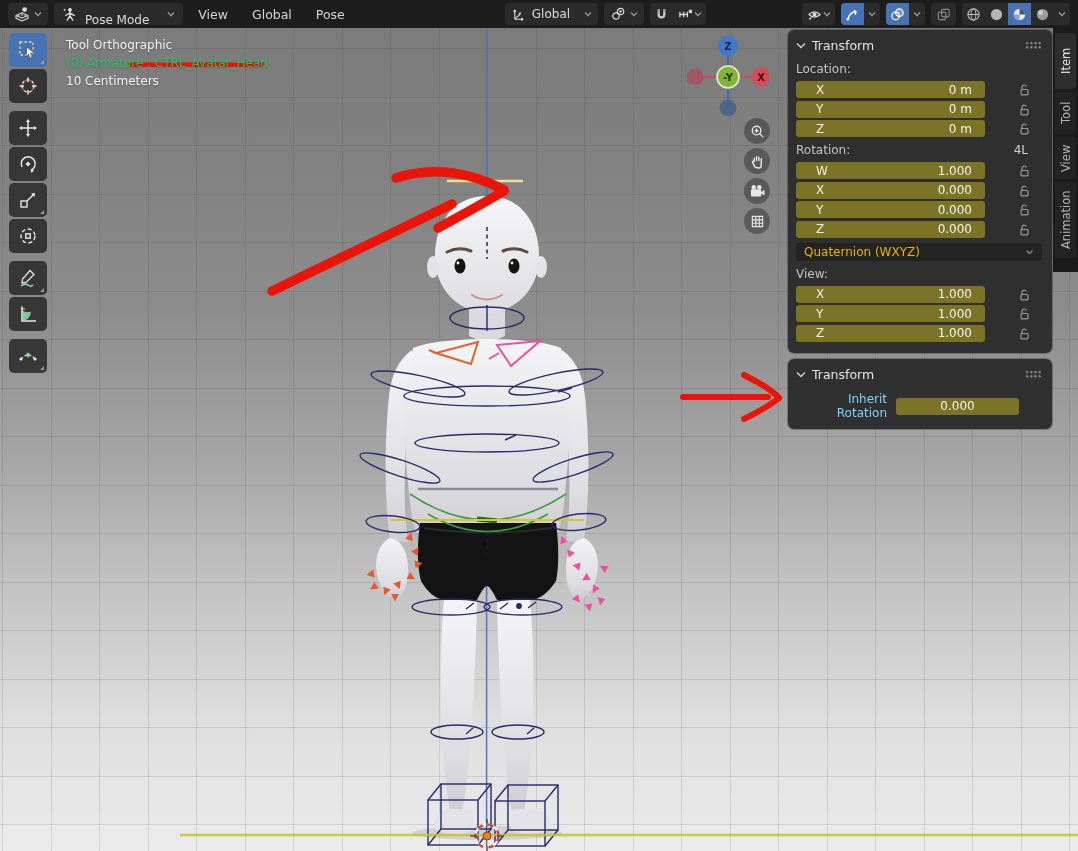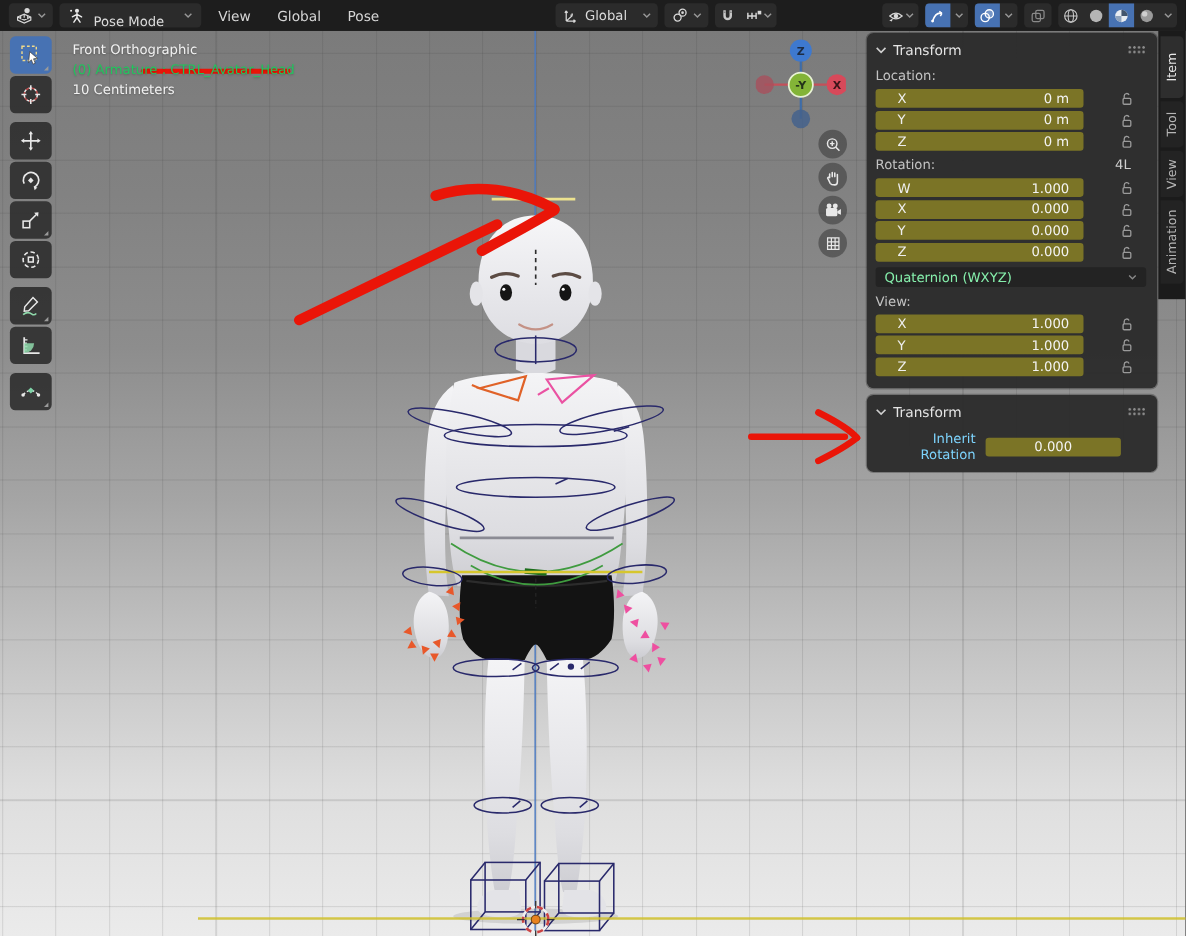--- a/index.html
+++ b/index.html
@@ -60,21 +60,21 @@
   .grip { margin-left:auto; width:17px; height:8px;
     background-image:radial-gradient(#8d8d8d 1px, transparent 1.3px); background-size:4.2px 4.2px; }
   .sec-label { color:#c3c3c3; margin:6px 0 5px 0; display:flex; align-items:center; }
   .badge-4l { margin-left:auto; margin-right:14px; color:#cfcfcf; }
   .frow { display:flex; align-items:center; margin-bottom:2.5px; }
   .field { width:189px; height:17px; background:#7b7426; border-radius:3px; display:flex; align-items:center;
     justify-content:space-between; padding:0 13px 0 20px; color:#f4f4f4; }
   .field .axis { color:#eeeeee; }
   .lockw { margin-left:31px; width:16px; display:flex; justify-content:center; }
   .dropdown { width:246px; height:18px; background:#232323; border-radius:3px; display:flex; align-items:center;
-    padding:0 8px; color:#86efac; margin-top:5px; }
+    padding:0 8px; color:#eab308; margin-top:5px; }
   .dropdown .chev { margin-left:auto; }
   .prow { display:flex; align-items:center; margin-top:7px; }
   .plabel { width:100px; text-align:right; padding-right:9px; color:#7dd3fc; }
   .pfield { width:123px; height:17px; background:#7b7426; border-radius:3px; display:flex; align-items:center;
     justify-content:center; color:#f4f4f4; }
 
   
   #tabstrip { position:absolute; left:1053px; top:28px; width:25px; height:244px; background:#1b1b1b; z-index:6;
     display:flex; flex-direction:column; align-items:center; padding-top:5px; }
   .vtab { writing-mode:vertical-rl; transform:rotate(180deg); background:#232323; color:#b5b5b5; font-size:11.5px;
@@ -473,21 +473,21 @@
       <svg width="20" height="20" viewBox="0 0 20 20">
         <path d="M3 13 Q10 5 17 13" fill="none" stroke="#e8e8e8" stroke-width="1.3" stroke-dasharray="2.5 2"></path>
         <circle cx="3" cy="13" r="1.6" fill="#e8e8e8"></circle>
         <circle cx="17" cy="13" r="1.6" fill="#e8e8e8"></circle>
         <rect x="8" y="7" width="4" height="4" transform="rotate(45 10 9)" fill="#7fd4a8"></rect>
       </svg>
     </div>
   </div>
 
   <div id="view-text">
-    <div>Front Orthographic</div>
+    <div>Tool Orthographic</div>
     <div class="active-obj">(0) Armature : CTRL_Avatar_Head</div>
     <div>10 Centimeters</div>
   </div>
 
   <svg id="axis-gizmo" width="82" height="86" viewBox="0 0 82 86">
     <line x1="8" y1="44" x2="74" y2="44" stroke="#c4505a" stroke-width="2"></line>
     <line x1="41" y1="13" x2="41" y2="75" stroke="#3e6ca8" stroke-width="2"></line>
     <circle cx="8" cy="44" r="8.5" fill="#a8505c" opacity=".8"></circle>
     <circle cx="41" cy="75" r="8.5" fill="#44618c" opacity=".85"></circle>
     <circle cx="74" cy="44" r="9.5" fill="#d8495a"></circle>

